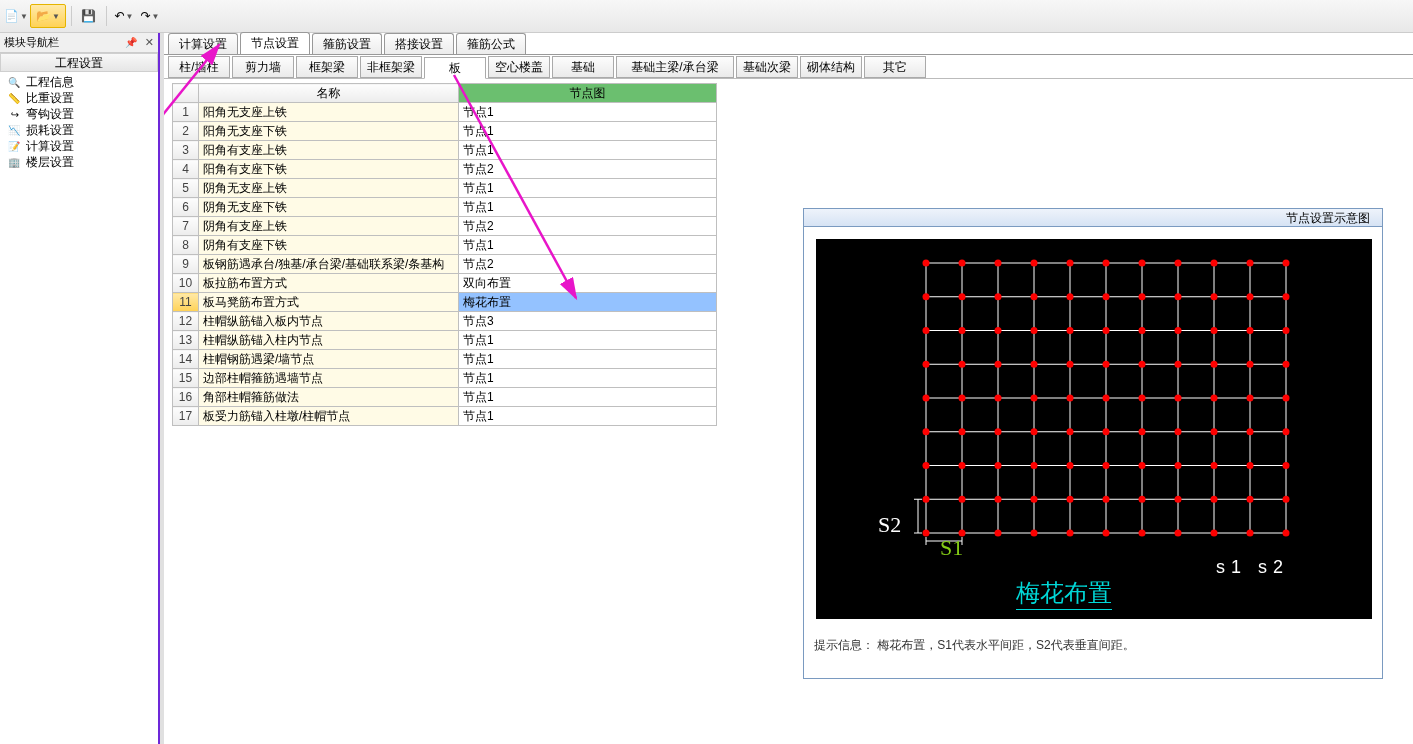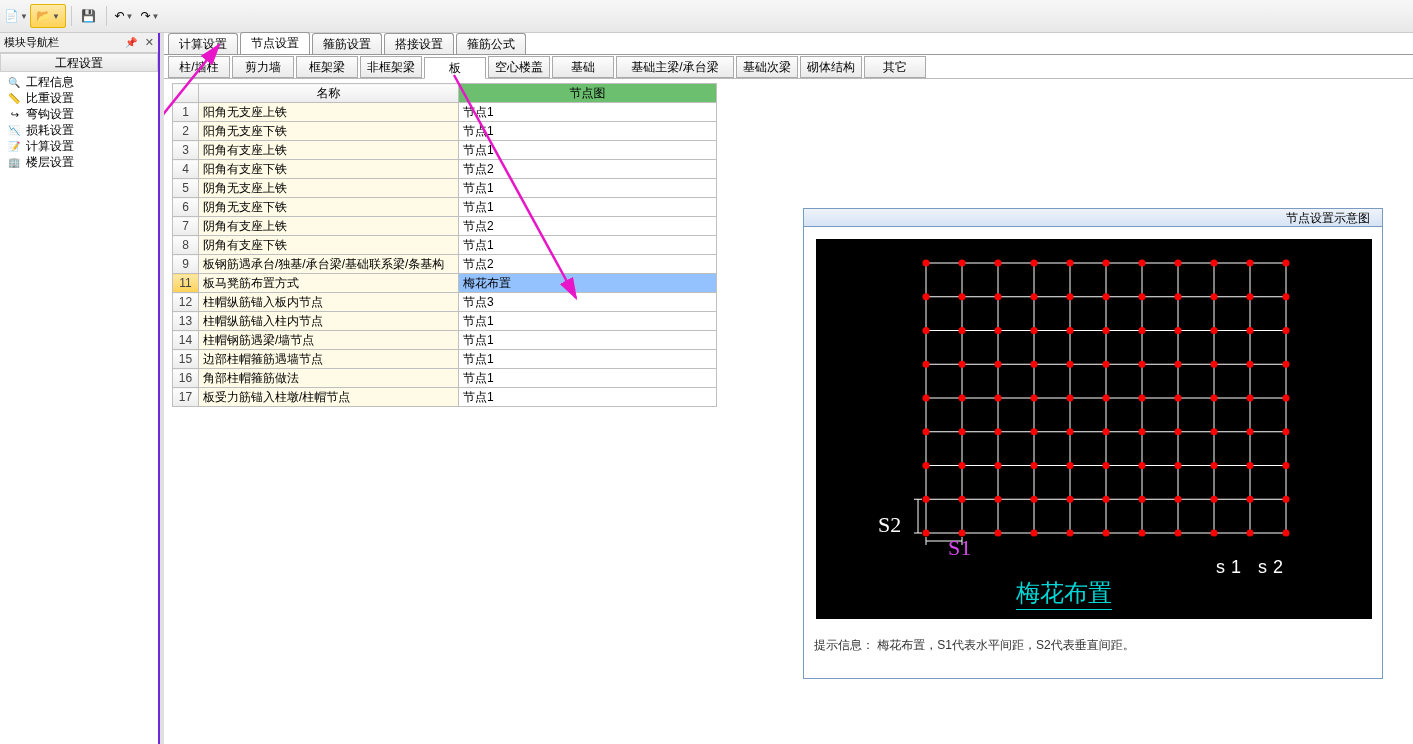--- a/index.html
+++ b/index.html
@@ -47,21 +47,21 @@
 table.settings tr.selected td.rownum { background: linear-gradient(#ffe9a8,#ffd256); }
 
 .diagram-panel { position: absolute; right: 30px; top: 175px; width: 580px; border: 1px solid #7a9ac0; background: #fff; }
 .diagram-panel .dp-title { height: 18px; background: linear-gradient(#eef3fb,#d6e3f4); border-bottom: 1px solid #7a9ac0; padding: 0 12px; line-height: 18px; font-size: 12px; text-align: right; }
 .diagram-panel .dp-canvas-wrap { padding: 12px; }
 .diagram-panel .dp-canvas { width: 556px; height: 380px; background: #000; position: relative; }
 .diagram-panel .dp-hint { padding: 6px 10px 24px 10px; font-size: 12px; color: #333; }
 
 .dp-canvas .grid { position: absolute; left: 110px; top: 24px; width: 360px; height: 270px; }
 .dp-canvas .s2-label { position: absolute; left: 62px; top: 228px; color: #fff; font-size: 22px; font-family: "Times New Roman", serif; margin-top: 45px; }
-.dp-canvas .s1-label { position: absolute; left: 132px; top: 296px; color: #d946ef; font-size: 22px; font-family: "Times New Roman", serif; }
+.dp-canvas .s1-label { position: absolute; left: 124px; top: 296px; color: #84cc16; font-size: 22px; font-family: "Times New Roman", serif; }
 .dp-canvas .example-label { position: absolute; left: 240px; top: 292px; color: #fff; font-size: 20px; }
 .dp-canvas .example-sub { position: absolute; left: 400px; top: 318px; color: #fff; font-size: 18px; letter-spacing: 6px;}
 .dp-canvas .title-cn { position: absolute; left: 200px; top: 338px; color: #00d8d8; font-size: 24px; border-bottom: 1px solid #00d8d8; }
 
 svg.arrow-annot { position: absolute; left: 0; top: 0; pointer-events: none; z-index: 50; }
 
 .resize-handle { width: 4px; background: #e0e0e0; cursor: col-resize; }
 </style>
 </head>
 <body>
@@ -202,20 +202,25 @@
               </tr>
               <tr>
                 <td class="rownum">8</td>
                 <td class="name-cell">阴角有支座下铁</td>
                 <td class="val-cell">节点1</td>
               </tr>
               <tr>
                 <td class="rownum">9</td>
                 <td class="name-cell">板钢筋遇承台/独基/承台梁/基础联系梁/条基构</td>
                 <td class="val-cell">节点2</td>
+              </tr>
+              <tr>
+                <td class="rownum">10</td>
+                <td class="name-cell">板拉筋布置方式</td>
+                <td class="val-cell">双向布置</td>
               </tr>
               <tr class="selected">
                 <td class="rownum">11</td>
                 <td class="name-cell">板马凳筋布置方式</td>
                 <td class="val-cell">梅花布置</td>
               </tr>
               <tr>
                 <td class="rownum">12</td>
                 <td class="name-cell">柱帽纵筋锚入板内节点</td>
                 <td class="val-cell">节点3</td>

